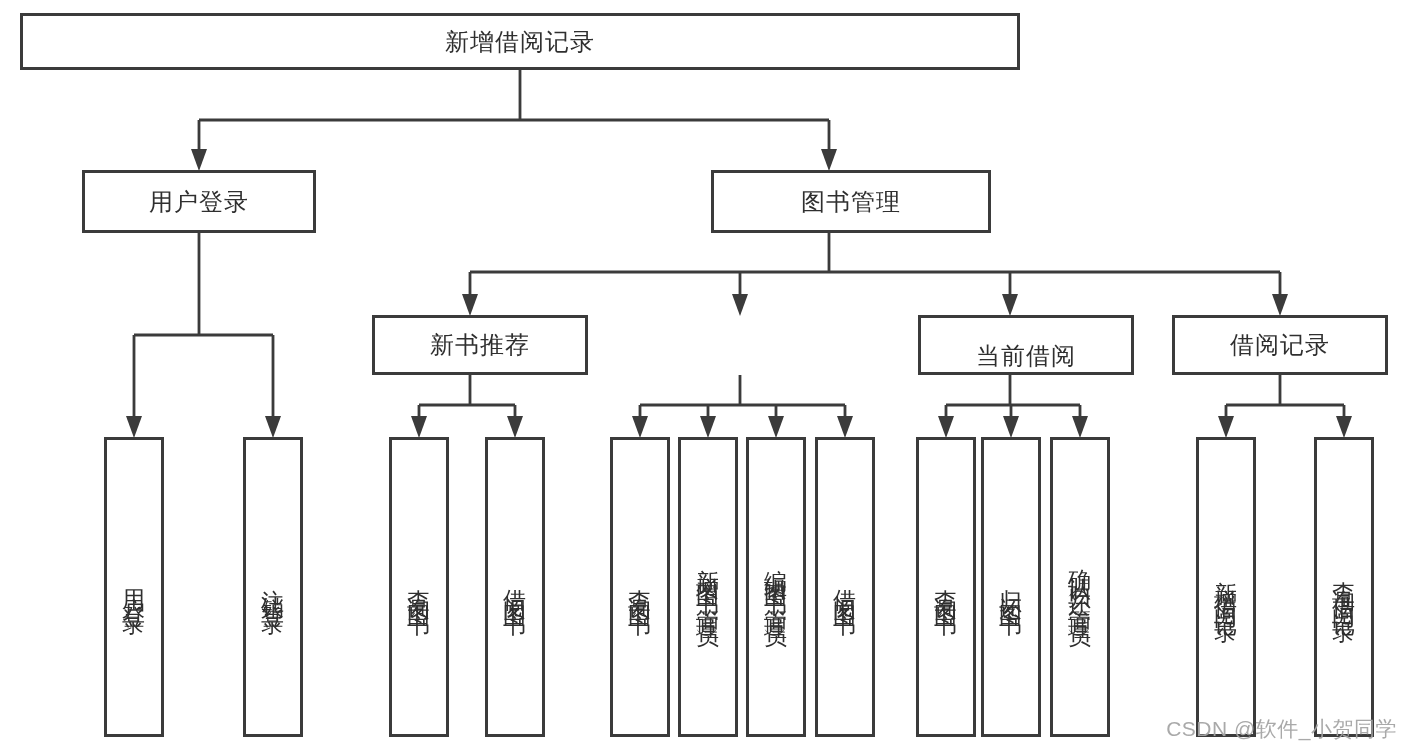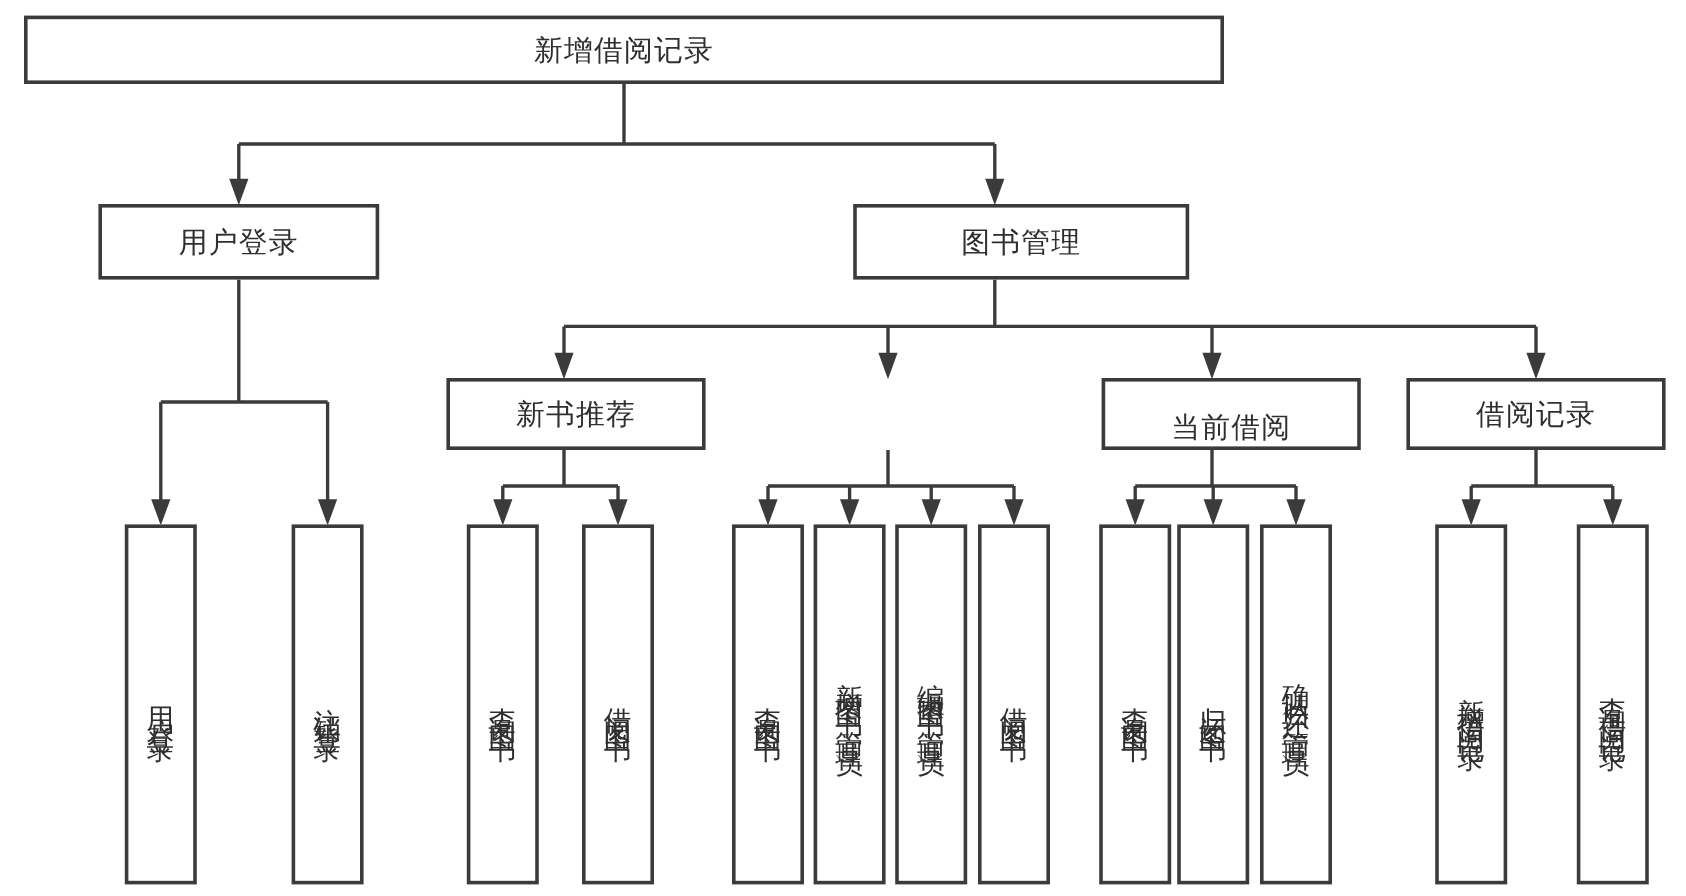--- a/index.html
+++ b/index.html
@@ -180,14 +180,15 @@
   <div class="leaf leaf-11">
     <span class="vtext">确认归还（管理员）</span>
   </div>
   <div class="leaf leaf-12">
     <span class="vtext">新增借阅记录</span>
   </div>
   <div class="leaf leaf-13">
     <span class="vtext">查询借阅记录</span>
   </div>
 
+  <div class="watermark">CSDN @软件_小贺同学</div>
 
 </div>
 
 </body></html>

